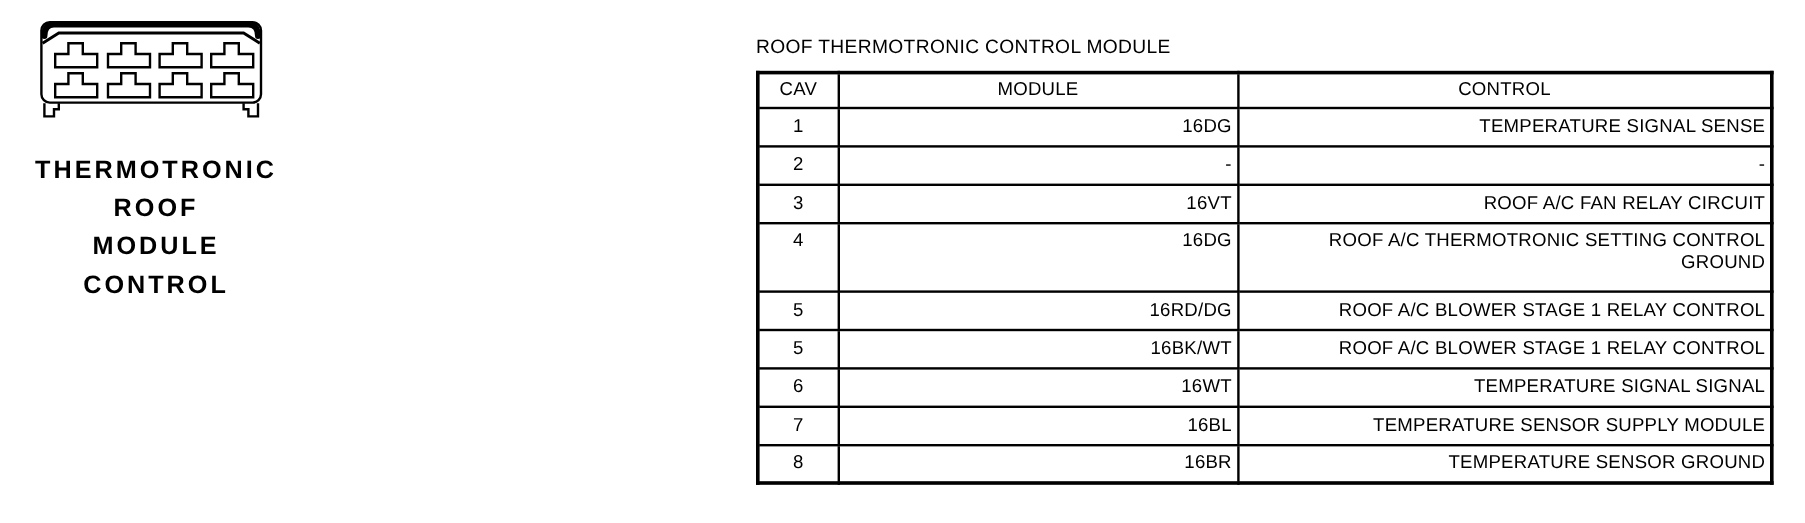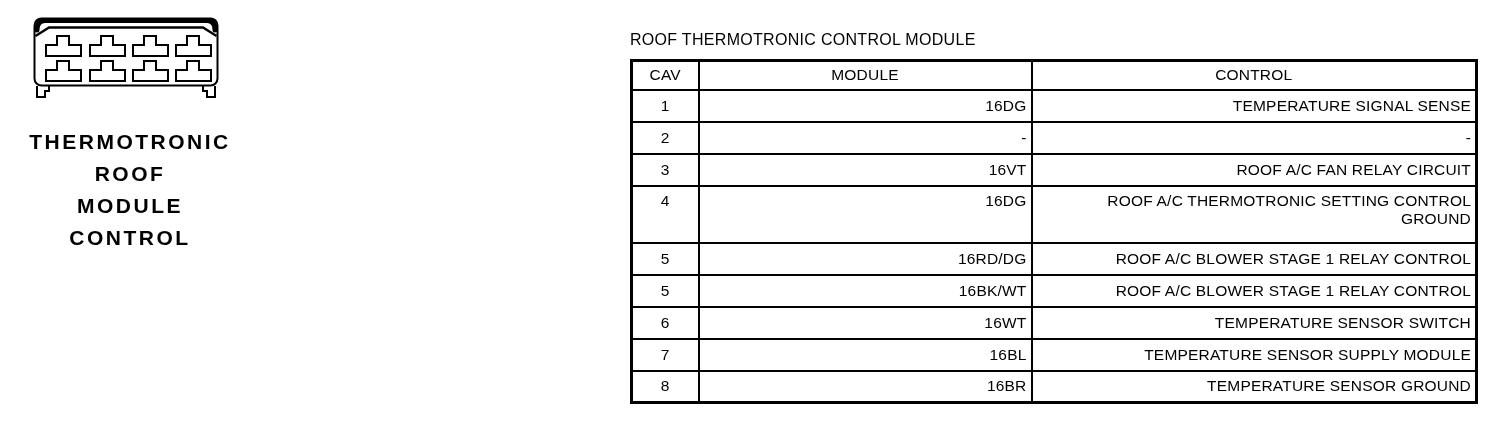--- a/index.html
+++ b/index.html
@@ -168,21 +168,21 @@
         <td>ROOF A/C BLOWER STAGE 1 RELAY CONTROL</td>
       </tr>
       <tr>
         <td class="cav-cell">5</td>
         <td>16BK/WT</td>
         <td>ROOF A/C BLOWER STAGE 1 RELAY CONTROL</td>
       </tr>
       <tr>
         <td class="cav-cell">6</td>
         <td>16WT</td>
-        <td>TEMPERATURE SENSOR SWITCH</td>
+        <td>TEMPERATURE SIGNAL SIGNAL</td>
       </tr>
       <tr>
         <td class="cav-cell">7</td>
         <td>16BL</td>
         <td>TEMPERATURE SENSOR SUPPLY MODULE</td>
       </tr>
       <tr>
         <td class="cav-cell">8</td>
         <td>16BR</td>
         <td>TEMPERATURE SENSOR GROUND</td>

